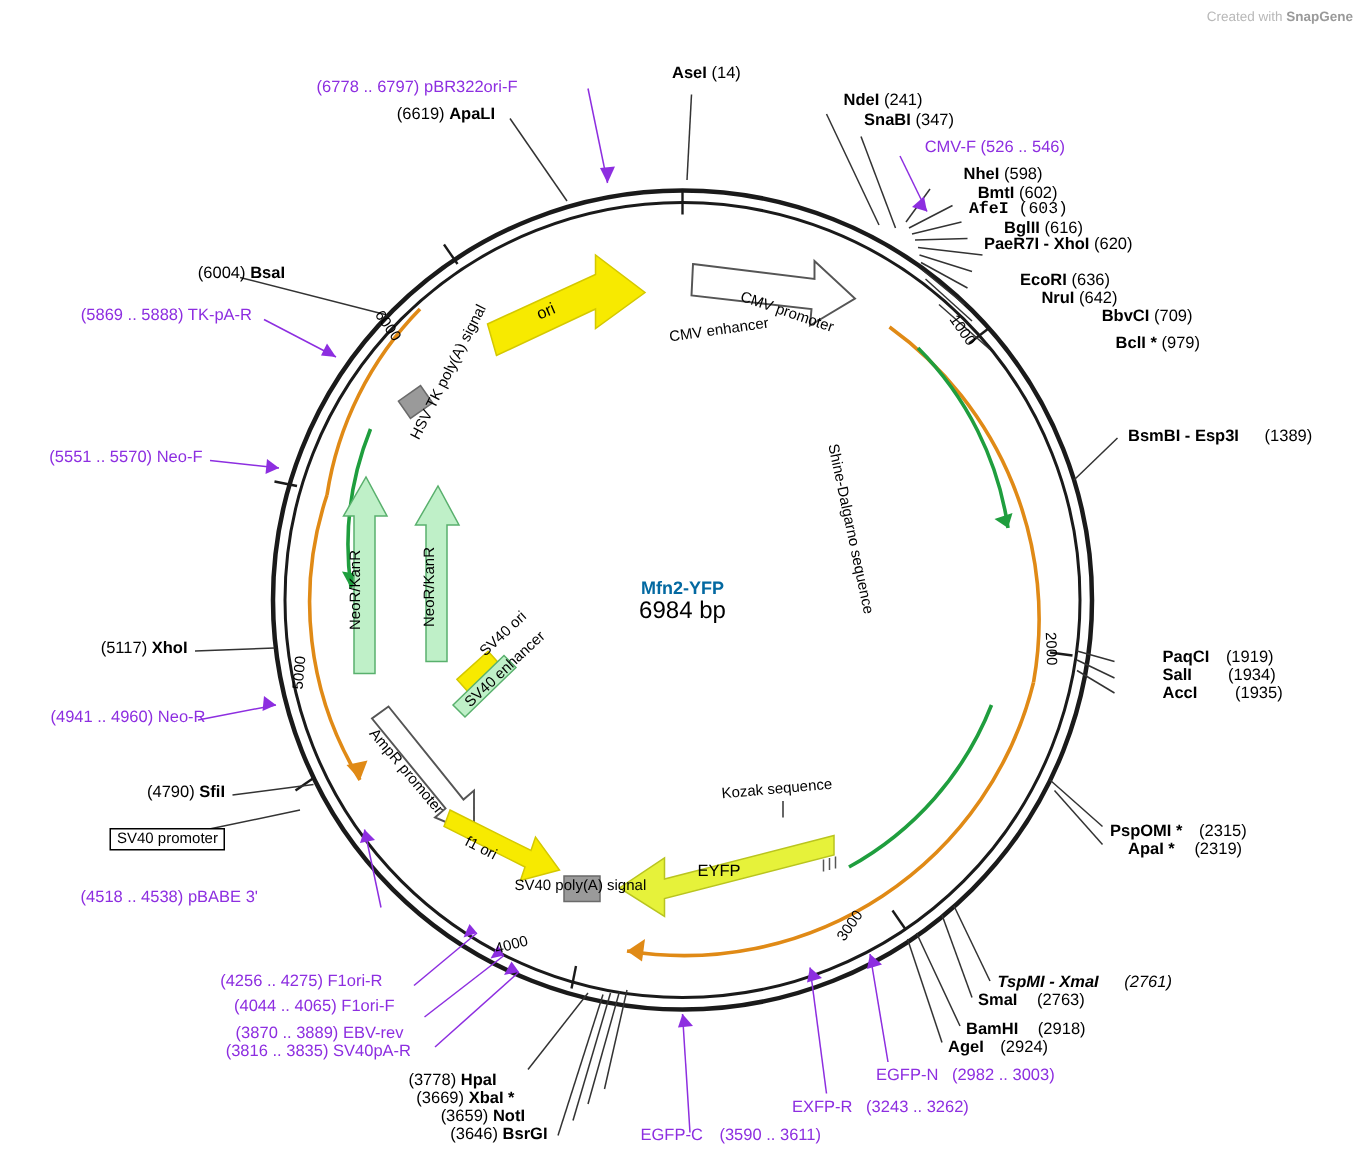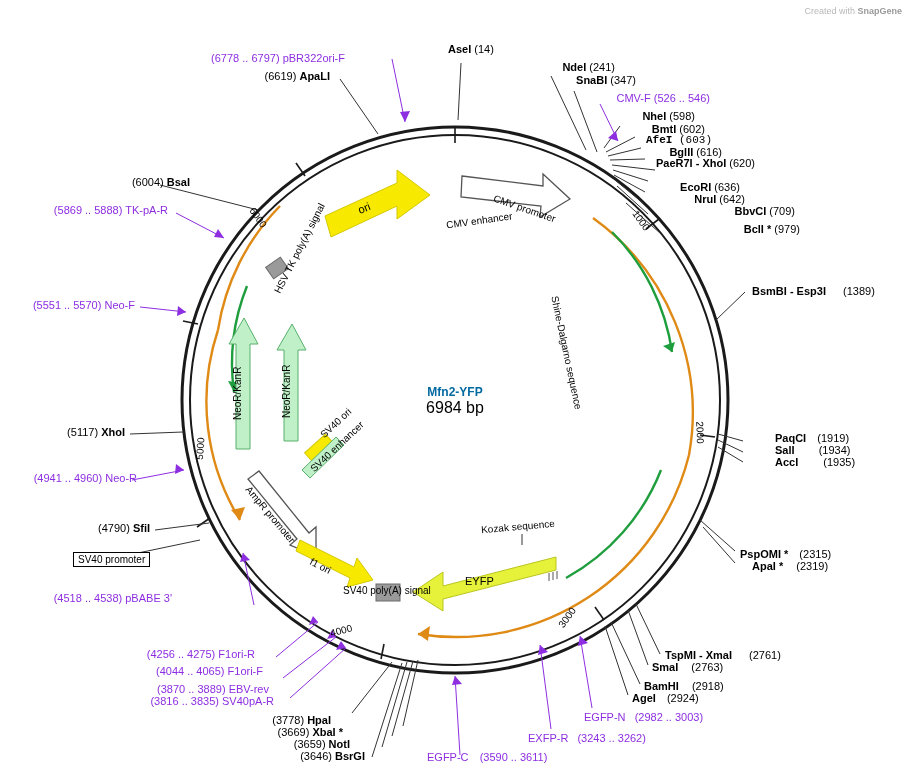--- a/index.html
+++ b/index.html
@@ -297,21 +297,21 @@
   </div>
   <div class="lbl" style="left:740px;top:548px;">
     <span class="nm">PspOMI *</span>
     <span class="pos" style="margin-left:8px;">(2315)</span>
   </div>
   <div class="lbl" style="left:752px;top:560px;">
     <span class="nm">ApaI *</span>
     <span class="pos" style="margin-left:10px;">(2319)</span>
   </div>
 
-  <div class="lbl" style="left:665px;top:649px;">
+  <div class="lbl" style="left:665px;top:649px;font-style:italic;">
     <span class="nm">TspMI  - XmaI</span>
     <span class="pos" style="margin-left:14px;">(2761)</span>
   </div>
   <div class="lbl" style="left:652px;top:661px;">
     <span class="nm">SmaI</span>
     <span class="pos" style="margin-left:10px;">(2763)</span>
   </div>
   <div class="lbl" style="left:644px;top:680px;">
     <span class="nm">BamHI</span>
     <span class="pos" style="margin-left:10px;">(2918)</span>

